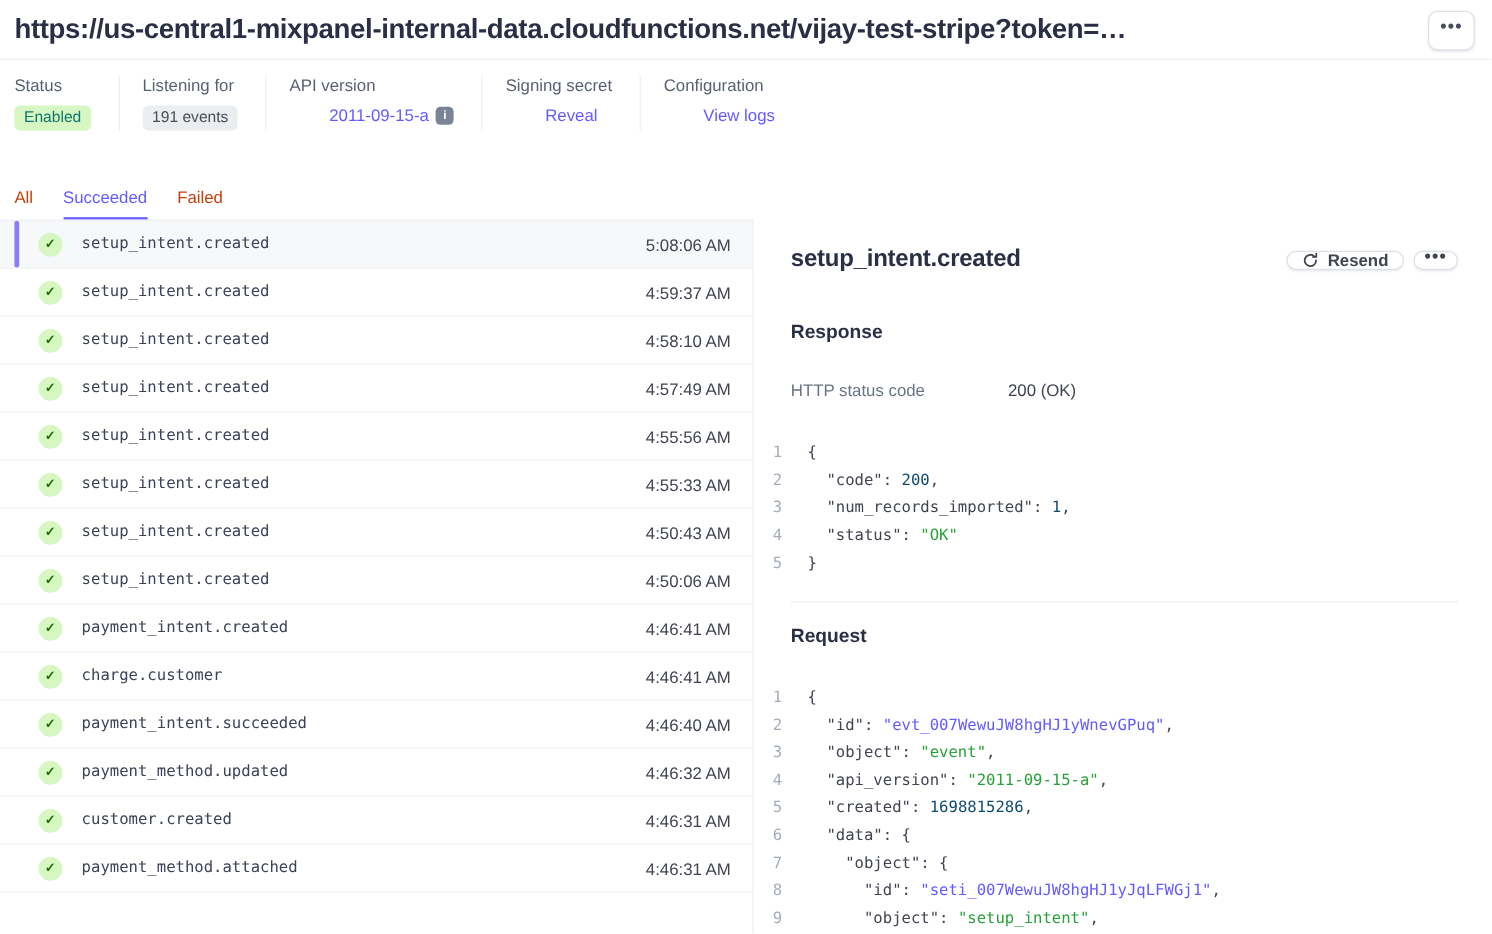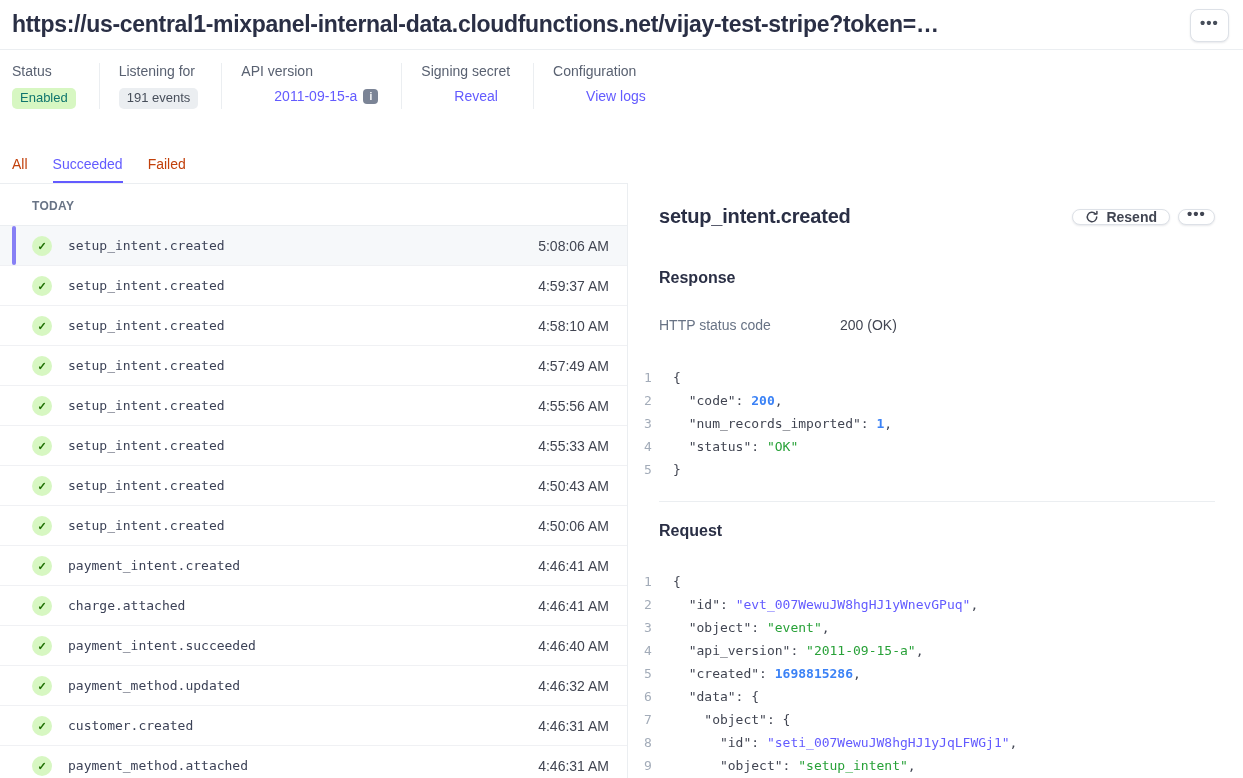--- a/index.html
+++ b/index.html
@@ -116,21 +116,21 @@
   .field-label { width:181px; color:#687385; }
   .field-value { color:#414552; }
   .code-block {
     margin-top:33px; margin-left:-15px;
     font-family:"DejaVu Sans Mono","Liberation Mono",monospace;
     font-size:13px; line-height:23px;
   }
   .code-line { display:flex; white-space:pre; }
   .ln { width:16px; flex:none; margin-right:13px; color:#a3acb9; }
   .tok-plain { color:#414552; }
-  .tok-num  { color:#3b82f6;font-weight:bold; }
+  .tok-num  { color:#0c4a6e; }
   .tok-str  { color:#28a138; }
   .tok-link { color:#635bff; }
   .section-divider { border:none; border-top:1px solid var(--border); margin-top:20px; }
   .request-code { margin-top:30px; }
 </style>
 </head>
 <body>
 
 <div class="page-header">
   <div class="url-title">https://us-central1-mixpanel-internal-data.cloudfunctions.net/vijay-test-stripe?token=…</div>
@@ -174,21 +174,20 @@
   </div>
 
 <div class="tabs" id="tabs">
     <div class="tab">All</div>
     <div class="tab active">Succeeded</div>
     <div class="tab">Failed</div>
   </div>
 
 <div class="content">
   <div class="list-panel">
-    <div class="group-header">TODAY</div>
     <div id="event-rows">
         <div class="event-row selected">
           <span class="check-icon">✓</span>
           <span class="event-name">setup_intent.created</span>
           <span class="event-time">5:08:06 AM</span>
         </div>
         <div class="event-row">
           <span class="check-icon">✓</span>
           <span class="event-name">setup_intent.created</span>
           <span class="event-time">4:59:37 AM</span>
@@ -223,21 +222,21 @@
           <span class="event-name">setup_intent.created</span>
           <span class="event-time">4:50:06 AM</span>
         </div>
         <div class="event-row">
           <span class="check-icon">✓</span>
           <span class="event-name">payment_intent.created</span>
           <span class="event-time">4:46:41 AM</span>
         </div>
         <div class="event-row">
           <span class="check-icon">✓</span>
-          <span class="event-name">charge.attached</span>
+          <span class="event-name">charge.customer</span>
           <span class="event-time">4:46:41 AM</span>
         </div>
         <div class="event-row">
           <span class="check-icon">✓</span>
           <span class="event-name">payment_intent.succeeded</span>
           <span class="event-time">4:46:40 AM</span>
         </div>
         <div class="event-row">
           <span class="check-icon">✓</span>
           <span class="event-name">payment_method.updated</span>

